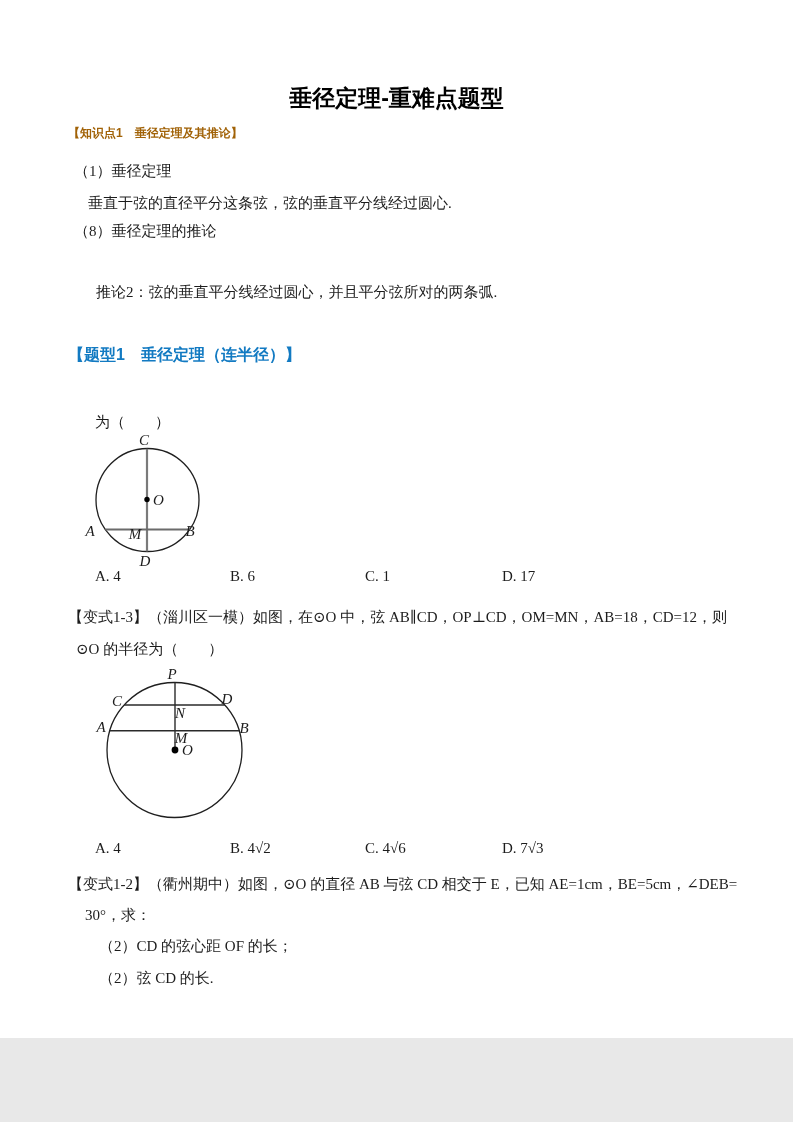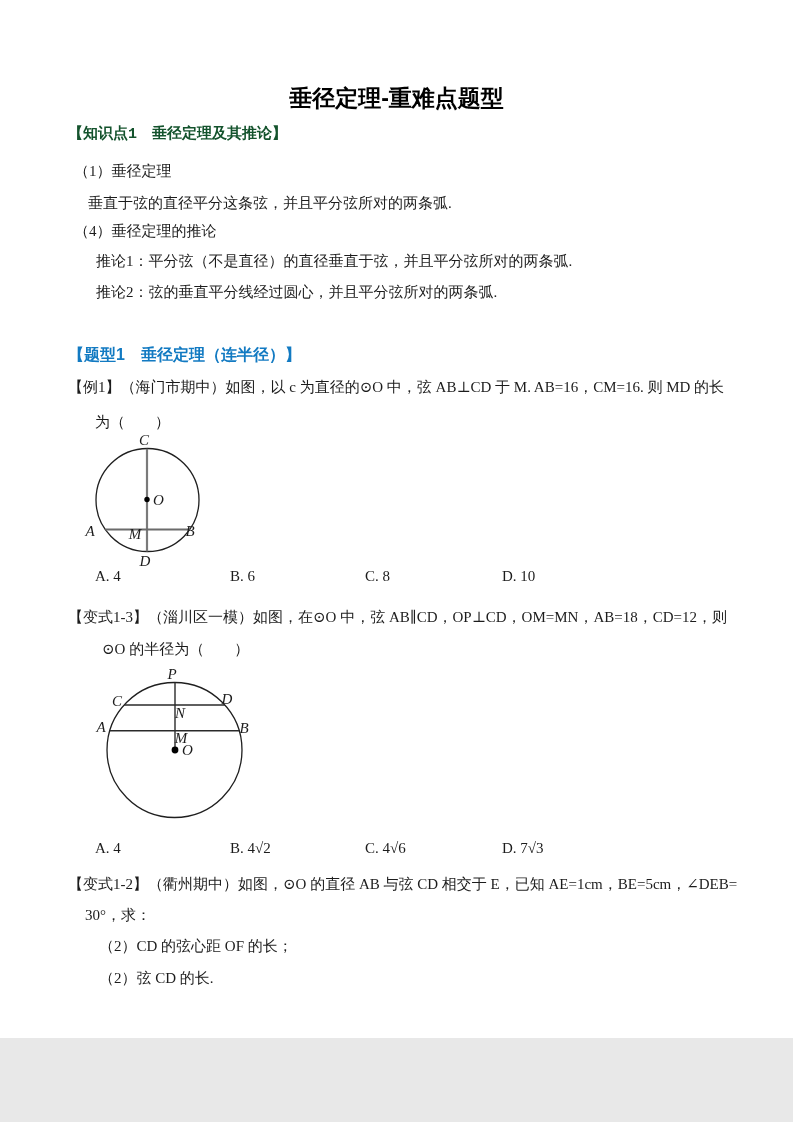--- a/index.html
+++ b/index.html
@@ -12,22 +12,22 @@
     font-family:"Liberation Serif","DejaVu Serif",serif;
     color:#1c1c1c;
   }
   .abs{position:absolute;white-space:nowrap;line-height:1.25;}
   .doc-title{
     left:0;right:0;top:84px;text-align:center;
     font-family:"Liberation Sans","DejaVu Sans",sans-serif;
     font-weight:bold;font-size:23px;color:#000;
   }
   .sec-heading{
-    font-family:Liberation Mono, monospace;
-    font-weight:bold;font-size:15px;color:#14532d;
+    font-family:Liberation Sans, sans-serif;
+    font-weight:bold;font-size:12px;color:#a16207;
   }
   .topic-heading{
     font-family:"Liberation Sans","DejaVu Sans",sans-serif;
     font-weight:bold;font-size:16px;color:#127ac2;
   }
   .body-line{font-size:15px;}
   .opt{position:absolute;font-size:15px;white-space:nowrap;}
   svg text{
     font-family:"Liberation Serif","DejaVu Serif",serif;
     font-style:italic;font-size:15px;fill:#1c1c1c;
@@ -35,52 +35,50 @@
 </style>
 </head>
 <body>
 
 <div class="page">
 
   <div class="abs doc-title">垂径定理-重难点题型</div>
 
   <div class="abs sec-heading" style="left:68px;top:126px">【知识点1　垂径定理及其推论】</div>
   <div class="abs body-line" style="left:74px;top:162px">（1）垂径定理</div>
-  <div class="abs body-line" style="left:88px;top:194px">垂直于弦的直径平分这条弦，并且平分弦所对的两条弧.</div>
-  <div class="abs body-line" style="left:74px;top:222px">（4）垂径定理的推论</div>
-  <div class="abs body-line" style="left:96px;top:252px">推论1：平分弦（不是直径）的直径垂直于弦，并且平分弦所对的两条弧.</div>
+  <div class="abs body-line" style="left:88px;top:194px">垂直于弦的直径平分这条弦，弦的垂直平分线经过圆心.</div>
+  <div class="abs body-line" style="left:74px;top:222px">（8）垂径定理的推论</div>
   <div class="abs body-line" style="left:96px;top:283px">推论2：弦的垂直平分线经过圆心，并且平分弦所对的两条弧.</div>
 
   <div class="abs topic-heading" style="left:68px;top:345px">【题型1　垂径定理（连半径）】</div>
 
-  <div class="abs body-line" style="left:68px;top:378px">【例1】（海门市期中）如图，以 c 为直径的⊙O 中，弦 AB⊥CD 于 M. AB=16，CM=16. 则 MD 的长</div>
   <div class="abs body-line" style="left:95px;top:413px">为（　　）</div>
 
   <svg class="abs" style="left:75px;top:430px" width="145" height="140" viewBox="0 0 145 140">
     <circle cx="72.5" cy="70" r="51.5" fill="none" stroke="#1f1f1f" stroke-width="1.3"></circle>
     <line x1="72" y1="18.8" x2="72" y2="121.4" stroke="#7a7a7a" stroke-width="2.2"></line>
     <line x1="30.3" y1="99.5" x2="114.7" y2="99.5" stroke="#6b6b6b" stroke-width="2"></line>
     <circle cx="72" cy="69.5" r="2.7" fill="#000"></circle>
     <text x="69" y="15" text-anchor="middle">C</text>
     <text x="70" y="136" text-anchor="middle">D</text>
     <text x="15" y="106" text-anchor="middle">A</text>
     <text x="115" y="106" text-anchor="middle">B</text>
     <text x="60" y="109" text-anchor="middle">M</text>
     <text x="78" y="75" text-anchor="start">O</text>
   </svg>
 
   <div>
     <span class="opt" style="left:95px;top:568px">A. 4</span>
     <span class="opt" style="left:230px;top:568px">B. 6</span>
-    <span class="opt" style="left:365px;top:568px">C. 8</span>
-    <span class="opt" style="left:502px;top:568px">D. 10</span>
+    <span class="opt" style="left:365px;top:568px">C. 1</span>
+    <span class="opt" style="left:502px;top:568px">D. 17</span>
   </div>
 
   <div class="abs body-line" style="left:68px;top:608px">【变式1-3】（淄川区一模）如图，在⊙O 中，弦 AB∥CD，OP⊥CD，OM=MN，AB=18，CD=12，则</div>
-  <div class="abs body-line" style="left:102px;top:640px">⊙O 的半径为（　　）</div>
+  <div class="abs body-line" style="left:76px;top:640px">⊙O 的半径为（　　）</div>
 
   <svg class="abs" style="left:92px;top:664px" width="168" height="162" viewBox="0 0 168 162">
     <circle cx="82.5" cy="86" r="67.5" fill="none" stroke="#1f1f1f" stroke-width="1.3"></circle>
     <line x1="83" y1="18.5" x2="83" y2="86" stroke="#2a2a2a" stroke-width="1.4"></line>
     <line x1="32.2" y1="41" x2="132.8" y2="41" stroke="#2a2a2a" stroke-width="1.4"></line>
     <line x1="17.8" y1="66.7" x2="147.2" y2="66.7" stroke="#2a2a2a" stroke-width="1.4"></line>
     <circle cx="83" cy="86" r="3.4" fill="#000"></circle>
     <text x="80" y="15" text-anchor="middle">P</text>
     <text x="25" y="42" text-anchor="middle">C</text>
     <text x="135" y="40" text-anchor="middle">D</text>

